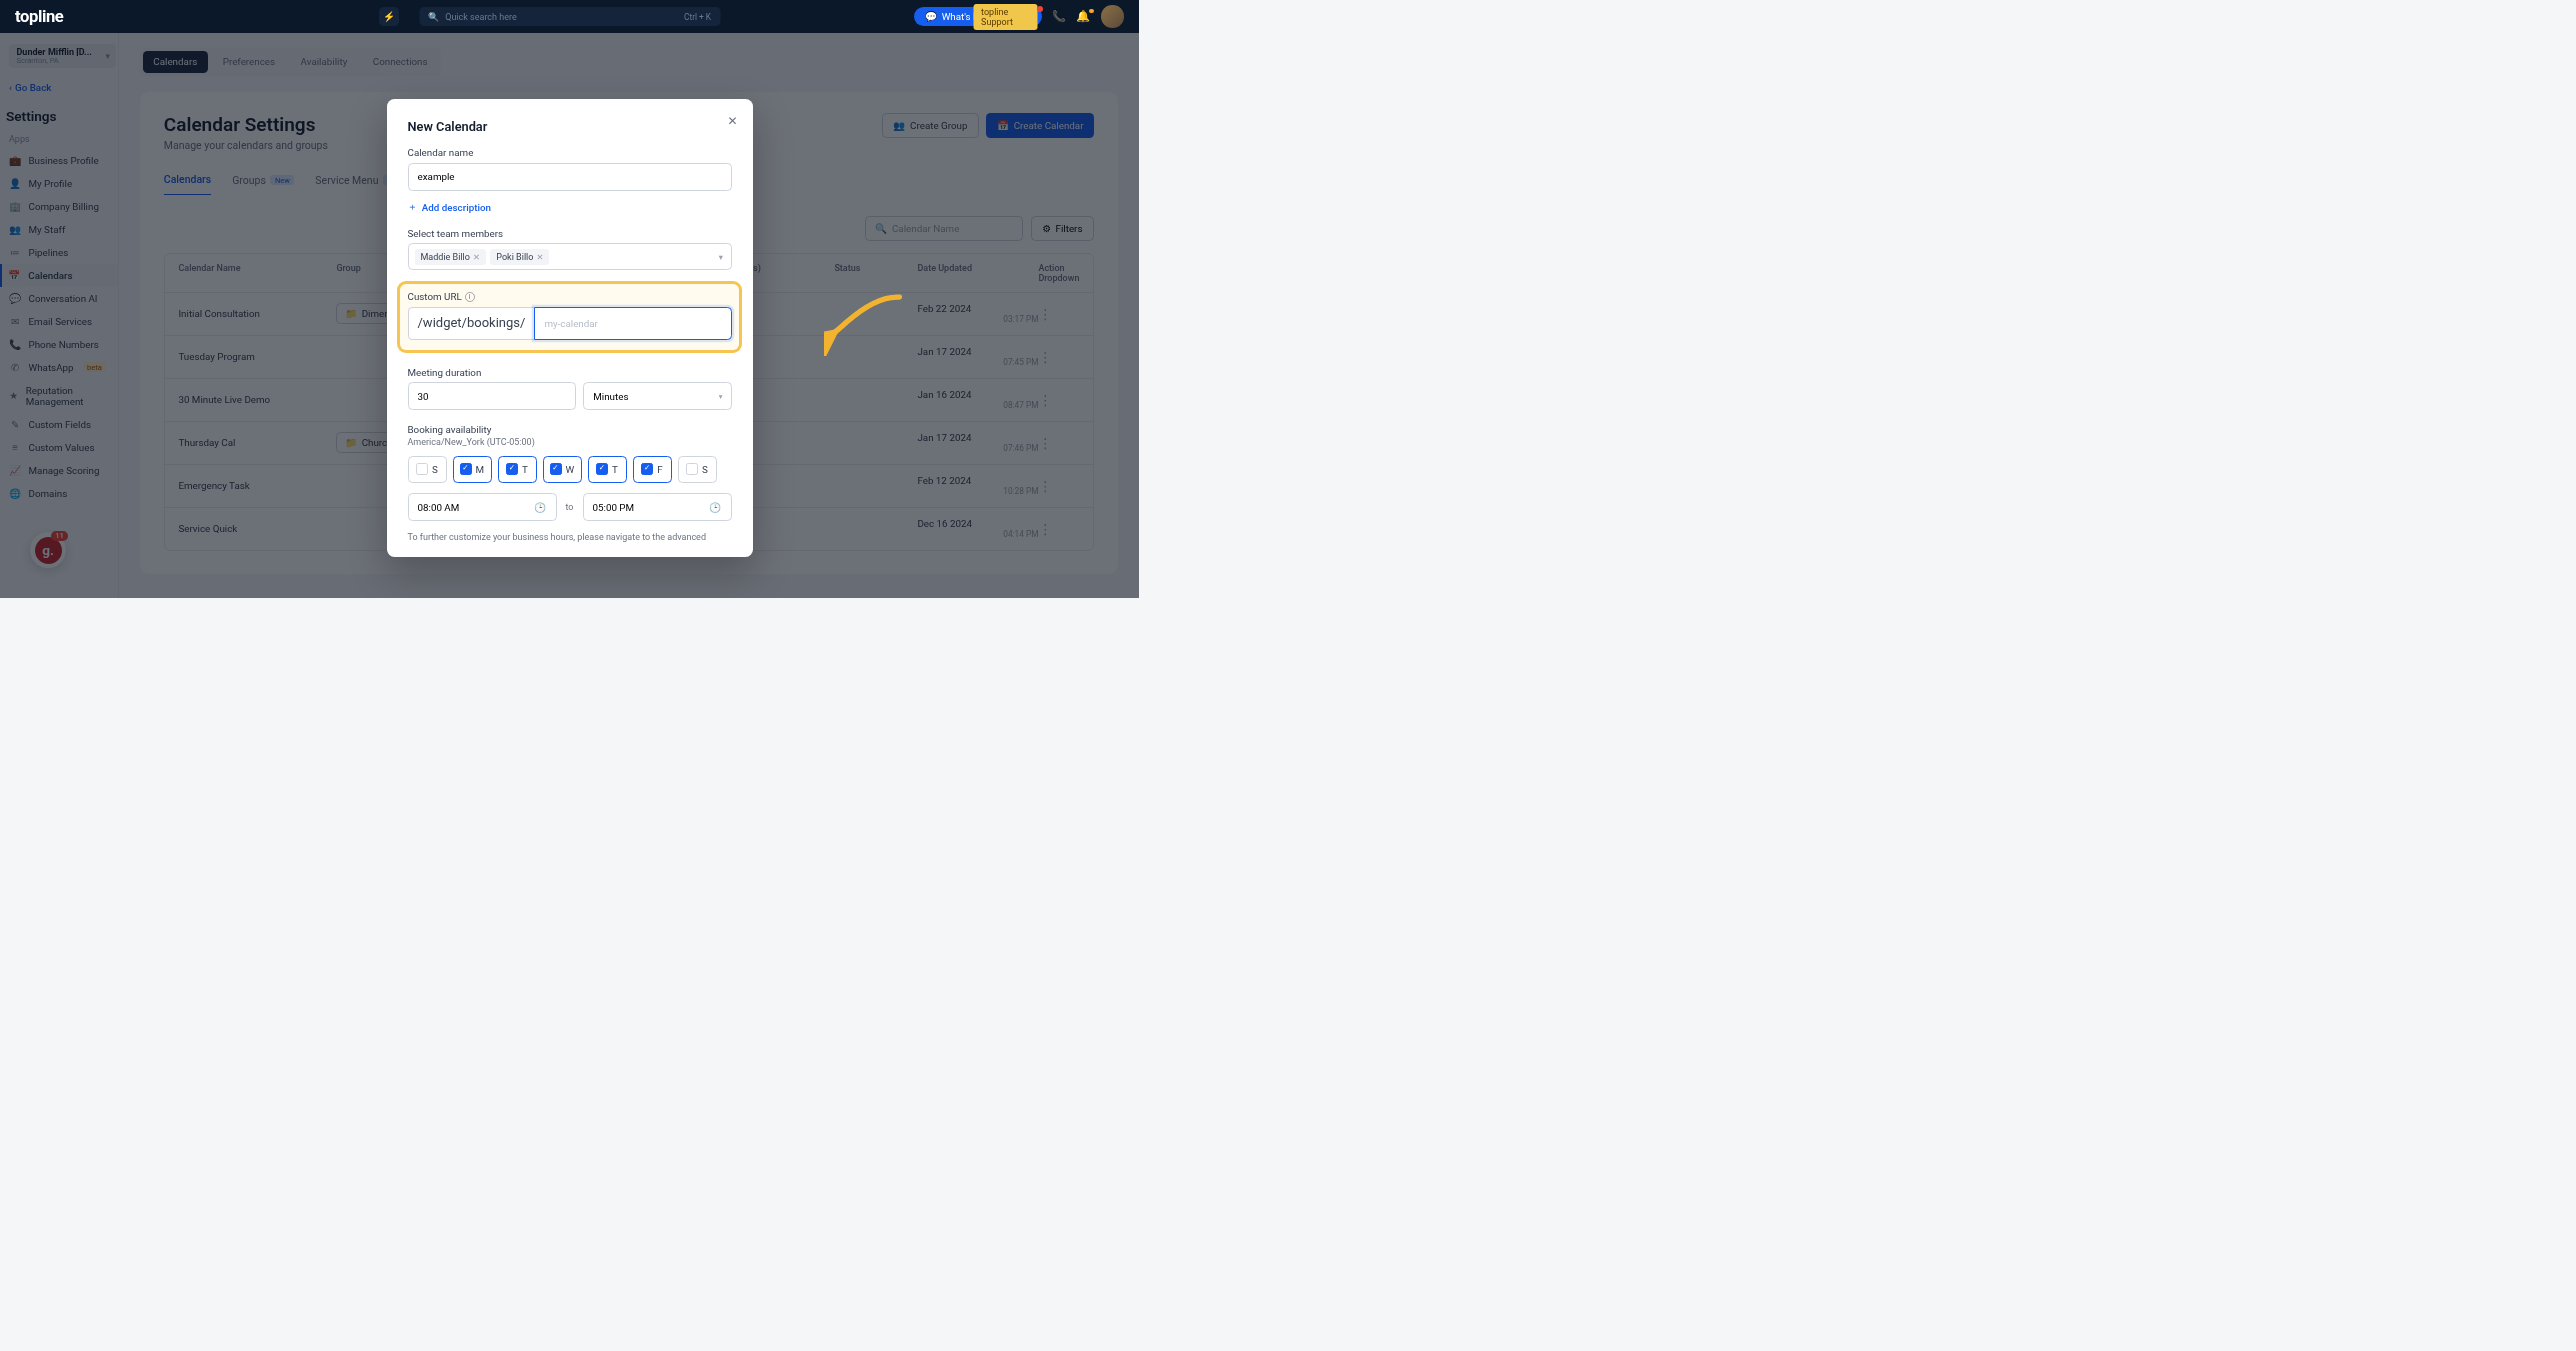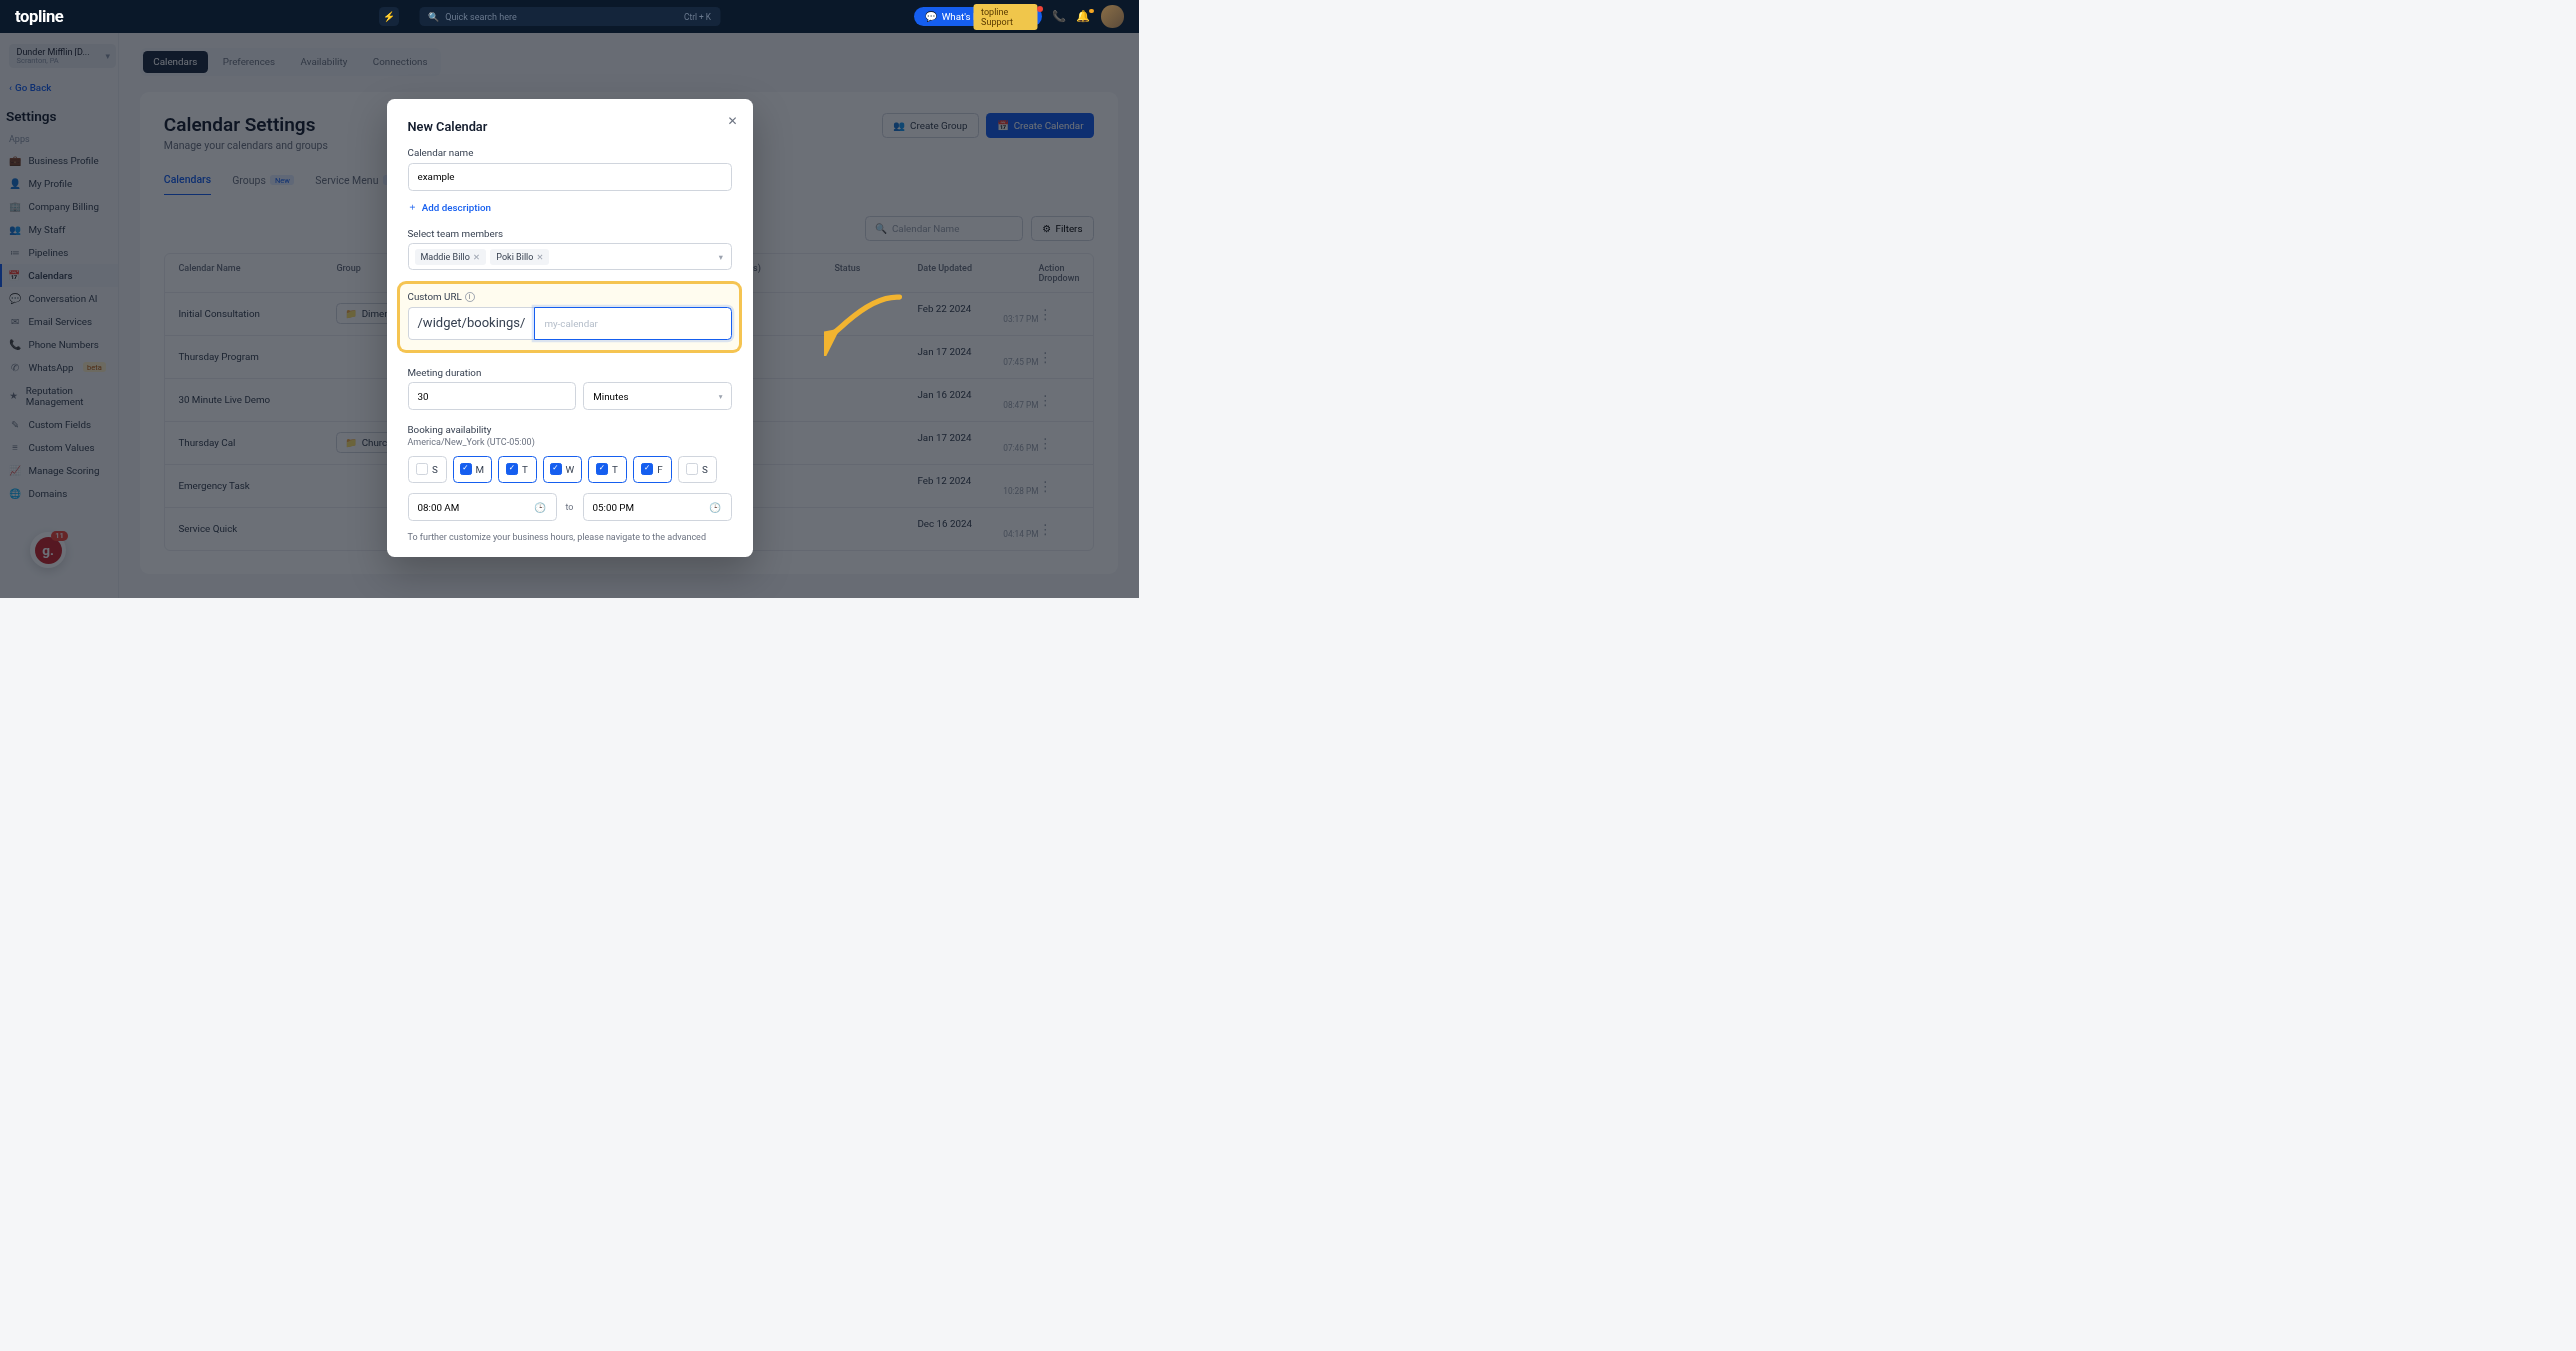--- a/index.html
+++ b/index.html
@@ -12,21 +12,21 @@
 .search-kbd { margin-left: auto; font-size: 8.3px; }
 .lightning { width: 19.6px; height: 19.6px; background: #14253b; border-radius: 4.5px; display: flex; align-items: center; justify-content: center; margin-left: 316px; color: #f5a623; font-size: 9.8px; }
 .top-right { margin-left: auto; display: flex; align-items: center; gap: 10.5px; }
 .updates-btn { display: flex; align-items: center; gap: 4.5px; background: #155eef; color: #fff; border-radius: 15px; padding: 3.8px 10.5px; font-size: 9.8px; position: relative; }
 .updates-btn::after { content: ''; position: absolute; top: -1.5px; right: -1.5px; width: 6px; height: 6px; background: #f04438; border-radius: 50%; }
 .support-pill { position: absolute; background: #f0c64b; color: #5a3b00; font-size: 9px; padding: 3px 7.5px; border-radius: 3px; left: 50%; transform: translateX(-4.5px); }
 .top-icon { color: #fff; font-size: 11.3px; position: relative; }
 .bell-dot::after { content: ''; position: absolute; top: -1.5px; right: -3px; width: 4.5px; height: 4.5px; background: #f5a623; border-radius: 50%; }
 .avatar { width: 22.6px; height: 22.6px; border-radius: 50%; background: linear-gradient(135deg, #8b6f47, #5a4a3a); }
 .org-select { display: flex; flex-direction: column; background: #e6e8ed; border-radius: 4.5px; padding: 3px 24px 3px 7.5px; font-size: 9px; color: #1a1f2e; position: absolute; top: 44px; left: 9px; width: 107px; height: 24px; justify-content: center; }
-.org-name { font-weight: 400; white-space: nowrap; overflow: hidden; text-overflow: ellipsis; }
+.org-name { font-weight: 700; white-space: nowrap; overflow: hidden; text-overflow: ellipsis; }
 .org-loc { font-size: 7.5px; color: #8a94a6; }
 .org-select .chev { position: absolute; right: 6px; top: 50%; transform: translateY(-50%); color: #8a94a6; }
 
 
 .layout { display: flex; height: calc(100% - 33px); }
 .sidebar { width: 149px; background: #f5f6f8; border-right: 0.8px solid #e6e8ed; padding-top: 6px; overflow: hidden; }
 .go-back { display: flex; align-items: center; gap: 3px; color: #155eef; font-size: 9.8px; padding: 4.5px 9px; margin-top: 38px; font-weight: 500; }
 .side-title { font-size: 13.6px; font-weight: 600; color: #141d2e; padding: 10.5px 6px 7.5px; }
 .side-group-label { font-size: 9px; color: #8a94a6; padding: 3px 9px 4.5px; }
 .side-item { display: flex; align-items: center; gap: 7.5px; padding: 6px 9px; font-size: 9.8px; color: #374151; cursor: pointer; }
@@ -294,21 +294,21 @@
     <div class="col-group"><span class="group-chip"><span>📁</span>Dimension Adm...</span></div>
     <div class="col-dur"></div>
     <div class="col-status"></div>
     <div class="col-date date-stack">
                 <div class="d1">Feb 22 2024</div>
                 <div class="d2">03:17 PM</div>
               </div>
     <div class="col-act"><span class="row-menu">⋮</span></div>
             </div>
             <div class="trow">
-    <div class="col-name">Thursday Program</div>
+    <div class="col-name">Tuesday Program</div>
     <div class="col-group"></div>
     <div class="col-dur"></div>
     <div class="col-status"></div>
     <div class="col-date date-stack">
                 <div class="d1">Jan 17 2024</div>
                 <div class="d2">07:45 PM</div>
               </div>
     <div class="col-act"><span class="row-menu">⋮</span></div>
             </div>
             <div class="trow">

